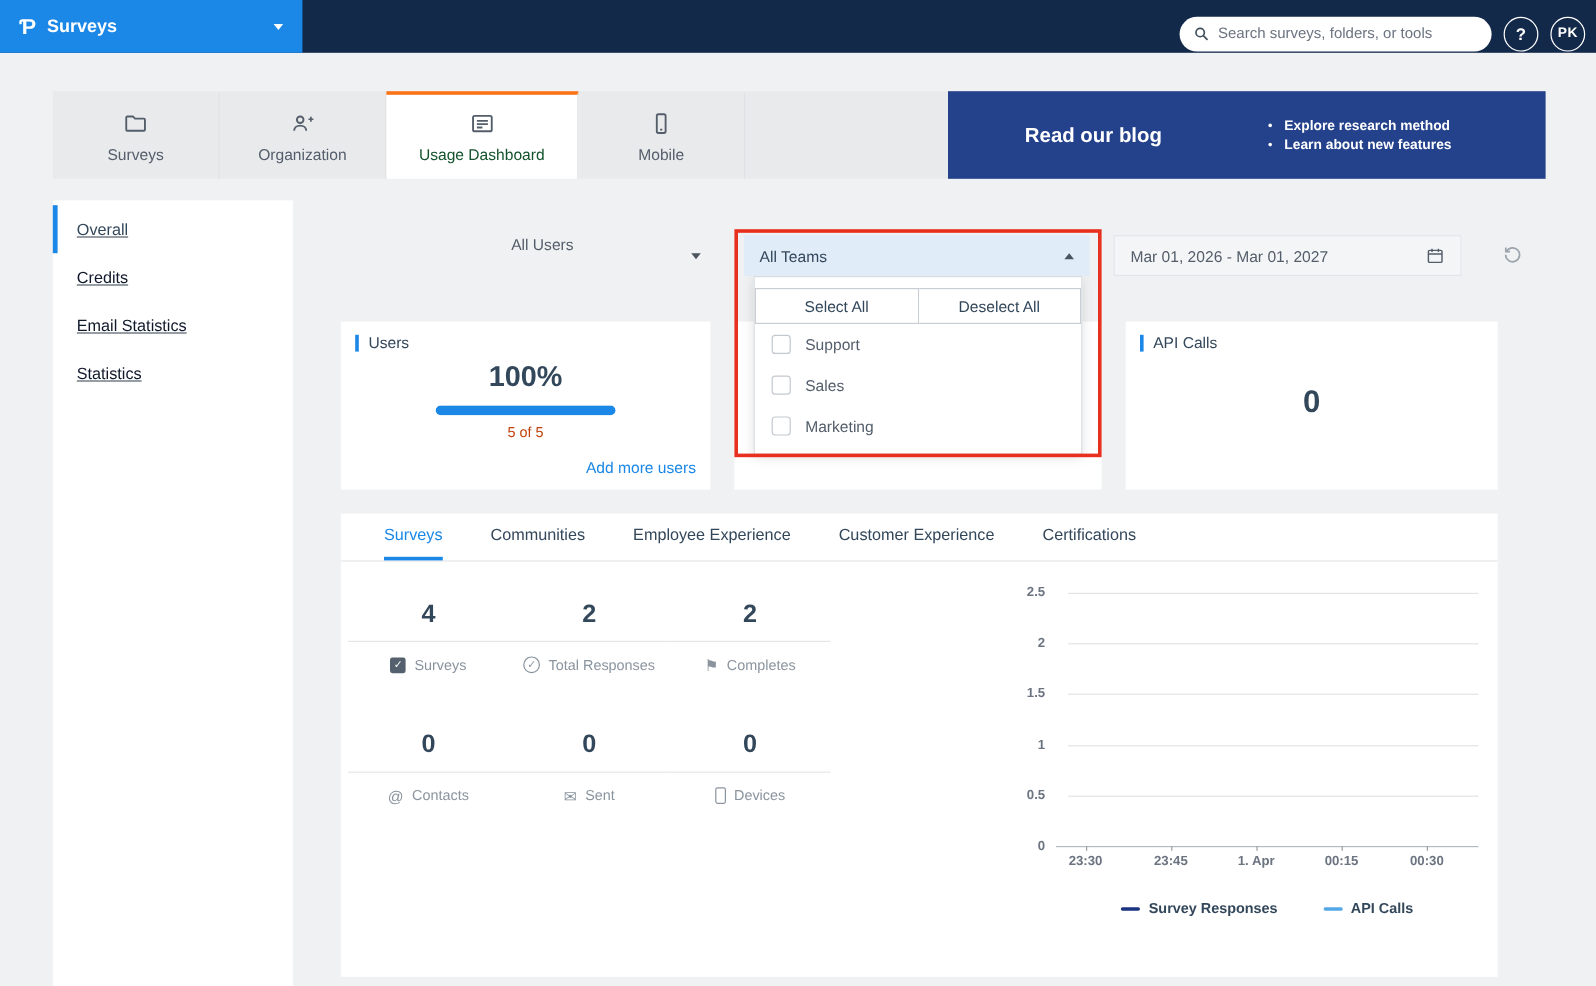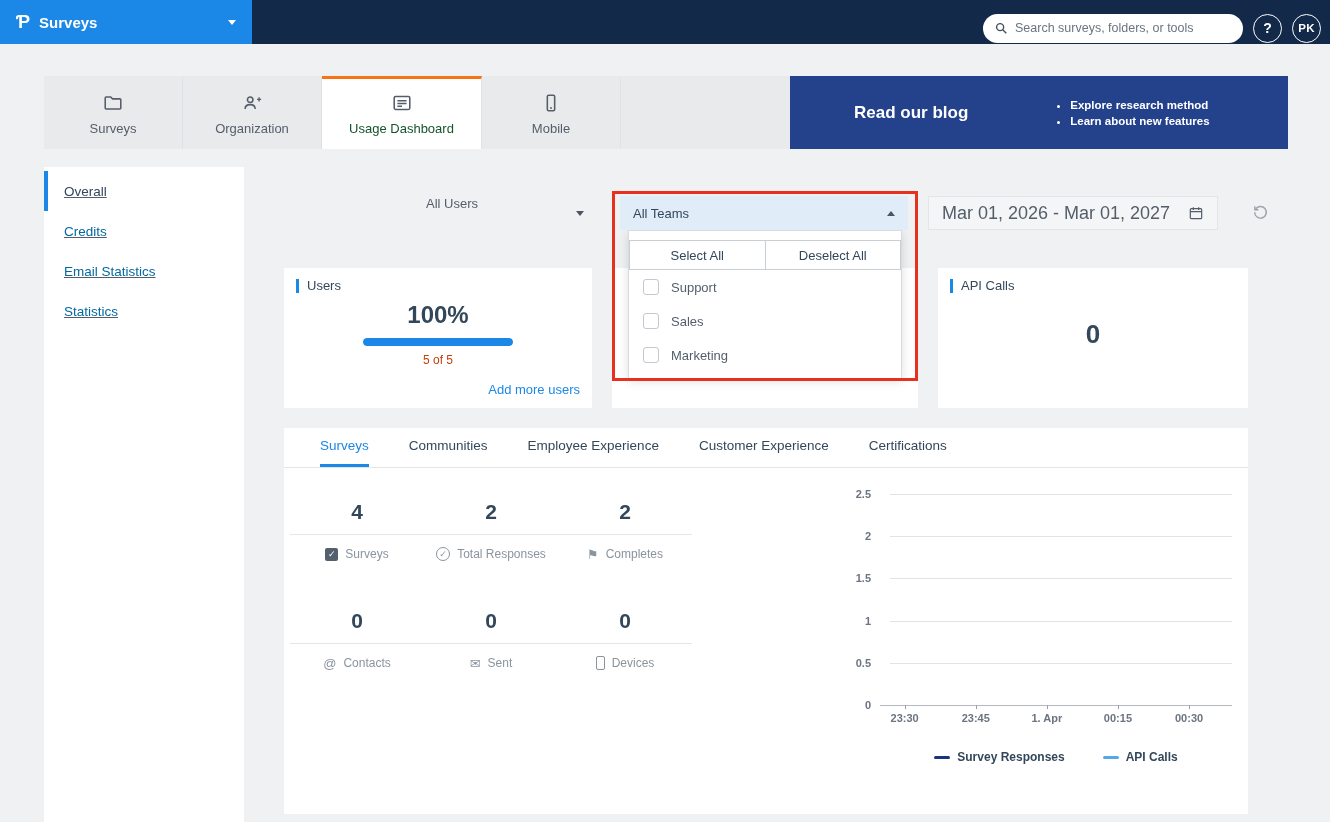--- a/index.html
+++ b/index.html
@@ -30,32 +30,32 @@
   .mtab.active { background:#fff; border-top:3px solid #f97316; color:#14532d; }
   .mtab .micon { color:#545e6b; display:flex; }
   .strip-filler { flex:1; }
   .banner { width:498px; height:73px; background:#24418c; color:#fff; display:flex; align-items:center; cursor:pointer; }
   .banner-title { margin-left:64px; font-size:17px; font-weight:700; }
   .banner ul { list-style:disc; margin-left:88px; padding-left:14px; }
   .banner li { font-size:11.5px; margin:4px 0; font-weight:600; }
 
   
   .sidebar { position:absolute; left:44px; top:167px; width:200px; height:655px; background:#fff; padding-top:4px;text-decoration:underline; }
-  .side-item { height:40px; display:flex; align-items:center; padding-left:16px; font-size:13.5px; color:#0369a1; cursor:pointer; border-left:4px solid transparent; }
+  .side-item { height:40px; display:flex; align-items:center; padding-left:16px; font-size:13.5px; color:#0f172a; cursor:pointer; border-left:4px solid transparent; }
   .side-item.active { border-left:4px solid #1b87e6; color:#33475b; }
 
   
   .main { position:absolute; left:244px; top:167px; width:1044px; height:655px; }
 
   
   .users-select { position:absolute; left:56px; top:29px; width:304px; height:34px; display:flex; align-items:center; padding:0 20px; font-size:13px; color:#545e6b; cursor:pointer;flex-direction:column; }
   .users-select .caret-down { margin-left:auto; color:#4a5560; }
   .teams-select { position:absolute; left:376px; top:29px; width:288px; height:34px; background:#e1ecf9; display:flex; align-items:center; padding:0 13px; font-size:13px; color:#33475b; cursor:pointer; z-index:41; }
   .teams-select .caret-up { margin-left:auto; color:#4a5560; }
-  .date-input { position:absolute; left:684px; top:29px; width:290px; height:34px; background:#f4f5f6; border:1px solid #e3e6e9; display:flex; align-items:center; padding:0 13px; font-size:18px; color:#545e6b; cursor:pointer; }
+  .date-input { position:absolute; left:684px; top:29px; width:290px; height:34px; background:#f4f5f6; border:1px solid #e3e6e9; display:flex; align-items:center; padding:0 13px; font-size:13px; color:#545e6b; cursor:pointer; }
   .date-input .cal { margin-left:auto; display:flex; cursor:pointer; }
   .reset-btn { position:absolute; left:1008px; top:36px; background:none; border:none; cursor:pointer; display:flex; }
 
   
   .teams-panel { position:absolute; left:384px; top:63px; width:274px; background:#fff; border:1px solid #d8dcdf; box-shadow:0 2px 10px rgba(0,0,0,.13); z-index:40; padding:9px 0 6px 0; }
   .panel-btns { display:flex; }
   .panel-btn { flex:1; height:30px; background:#fff; border:1px solid #c9ced4; font-size:13px; color:#33475b; font-family:inherit; cursor:pointer; display:flex; align-items:center; justify-content:center; }
   .panel-btn + .panel-btn { border-left:none; }
   .opt-row { height:34px; display:flex; align-items:center; padding-left:14px; cursor:pointer; }
   .cb { width:16px; height:16px; border:1.5px solid #c3c9d0; border-radius:3px; background:#fff; flex:0 0 auto; }

